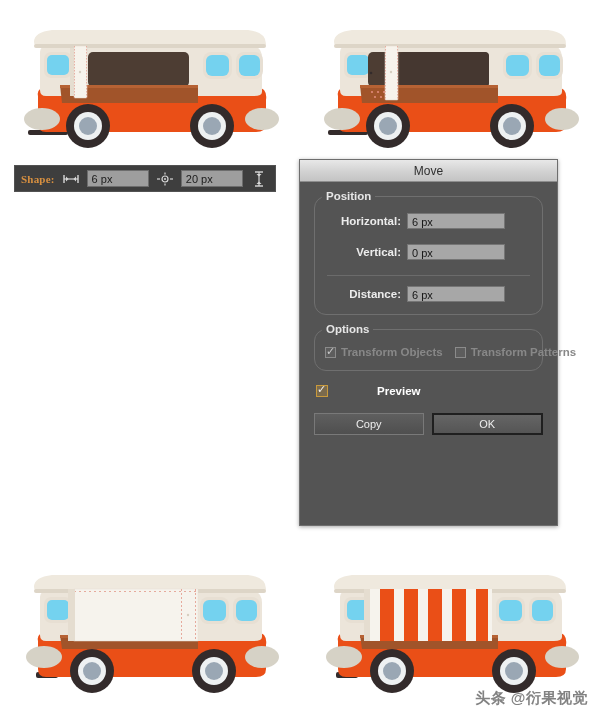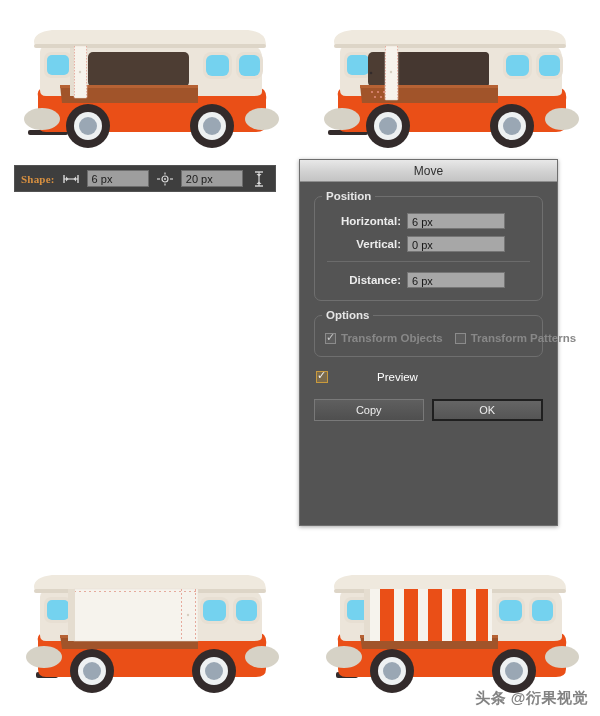--- a/index.html
+++ b/index.html
@@ -90,39 +90,39 @@
   }
   .dialog-title {
     font-size: 12px;
     color: #2f2f2f;
   }
   .dialog-body {
     padding: 14px 14px 10px 14px;
   }
   .group {
     border: 1px solid #6f6f6f;
-    border-radius: 7px;
+    border-radius: 12px;
     position: relative;
     padding: 16px 10px 12px 10px;
     margin-bottom: 14px;
   }
   .group-legend {
     position: absolute;
     top: -7px;
     left: 7px;
     background: #545454;
     padding: 0 4px;
     font-size: 11.5px;
     color: #e6e6e6;
     font-weight: bold;
   }
   .field-row {
     display: flex;
     align-items: center;
-    margin-bottom: 7px;
+    margin-bottom: 15px;
   }
   .field-row:last-child { margin-bottom: 0; }
   .field-label {
     width: 76px;
     text-align: right;
     font-size: 11.5px;
     color: #ececec;
     font-weight: bold;
     padding-right: 6px;
     white-space: nowrap;
@@ -221,21 +221,21 @@
     position: absolute;
     left: 0px;
     top: -3px;
     font-size: 11px;
     color: #f1f1f1;
     line-height: 13px;
   }
   .preview-label {
     font-size: 11.5px;
     color: #ffffff;
-    font-weight: normal;
+    font-weight: bold;
     padding-left: 44px;
   }
 
   .button-row {
     display: flex;
     justify-content: space-between;
     gap: 8px;
   }
   .btn {
     flex: 1;

